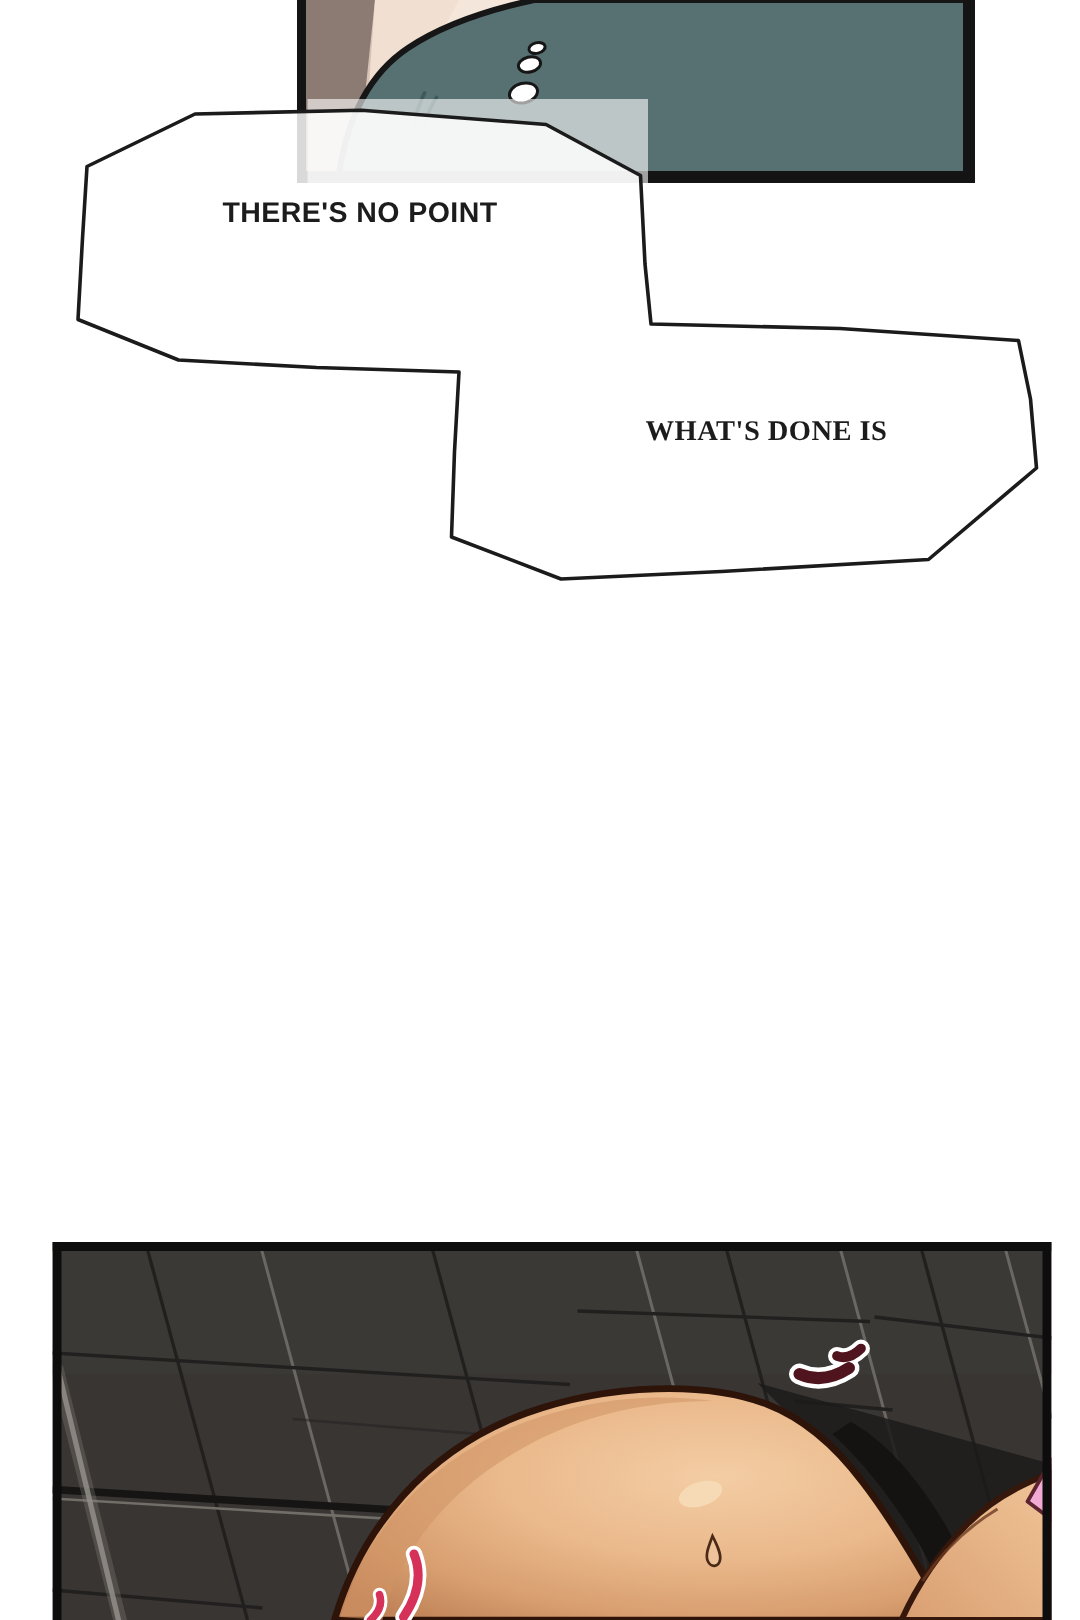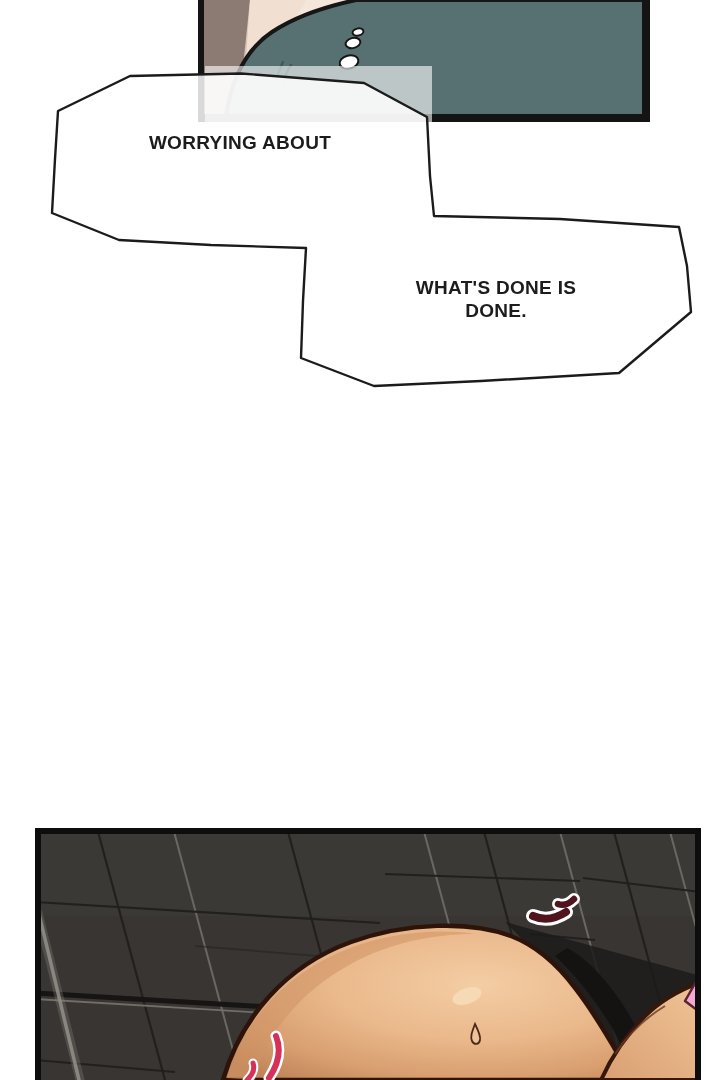--- a/index.html
+++ b/index.html
@@ -50,26 +50,25 @@
 
     <rect x="205" y="11" width="227" height="58" fill="rgba(255,255,255,0.6)"></rect>
 
     <path d="M 130,21 L 241,18.5 L 364,28 L 427,62 L 430,121 L 434,161
              L 560,164 L 679,172 L 687,211 L 691,257 L 619,318
              L 481,326 L 374,331 L 301,303 L 303,246 L 306,193
              L 211,190 L 119,185 L 52,158 L 55,104 L 58,56 Z" fill="rgba(255,255,255,0.84)" stroke="#1b1b1b" stroke-width="2.4" stroke-linejoin="round"></path>
   </svg>
 
   <div class="bubble-text" style="left:130px;top:131px;">
-    <span>WORRYING ABOUT</span>
+    <span>THERE'S NO POINT</span>
   </div>
 
-  <div class="bubble-text" style="left:386px;top:276px;">
+  <div class="bubble-text" style="left:401px;top:276px;font-family:Liberation Serif, serif;">
     <span>WHAT'S DONE IS</span>
-    <span>DONE.</span>
   </div>
 
   <svg class="abs" style="left:35px;top:828px;" width="666" height="252" viewBox="0 0 666 252">
     <defs>
       <radialGradient id="skinGrad" cx="0.62" cy="0.38" r="0.78">
         <stop offset="0" stop-color="#f4cda4"></stop>
         <stop offset="0.45" stop-color="#eab98c"></stop>
         <stop offset="0.78" stop-color="#d89e6f"></stop>
         <stop offset="1" stop-color="#c08458"></stop>
       </radialGradient>

